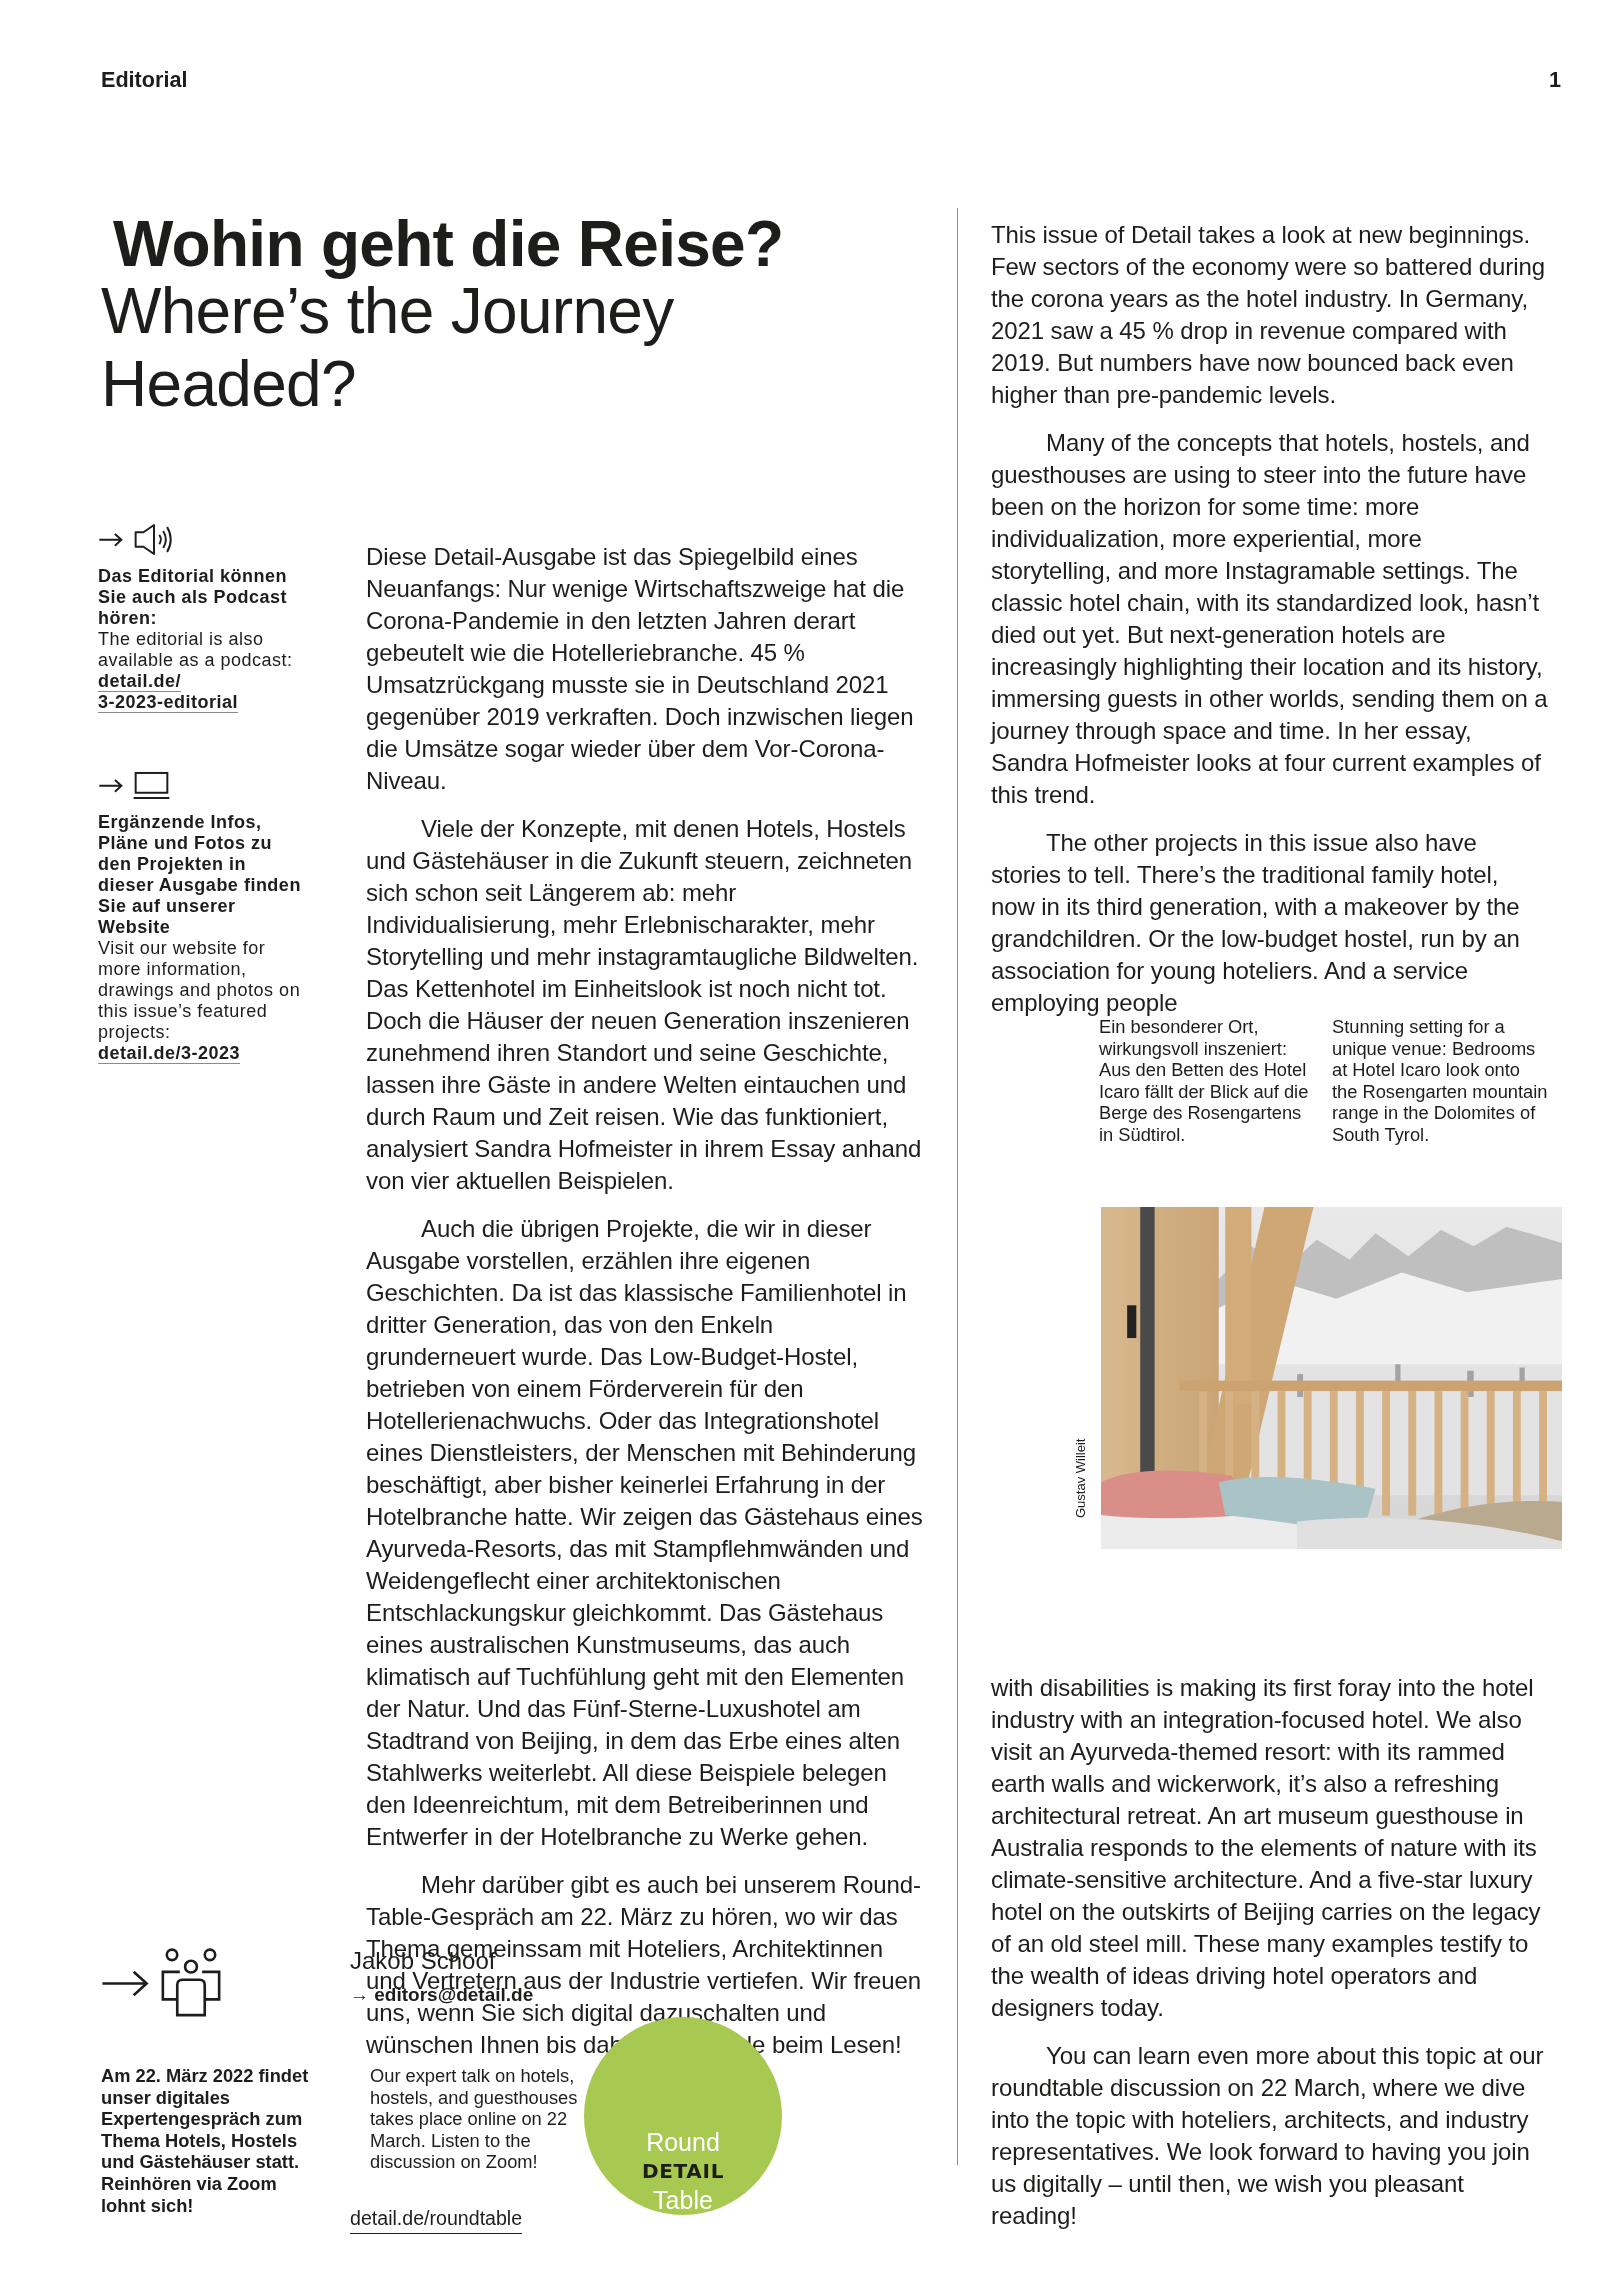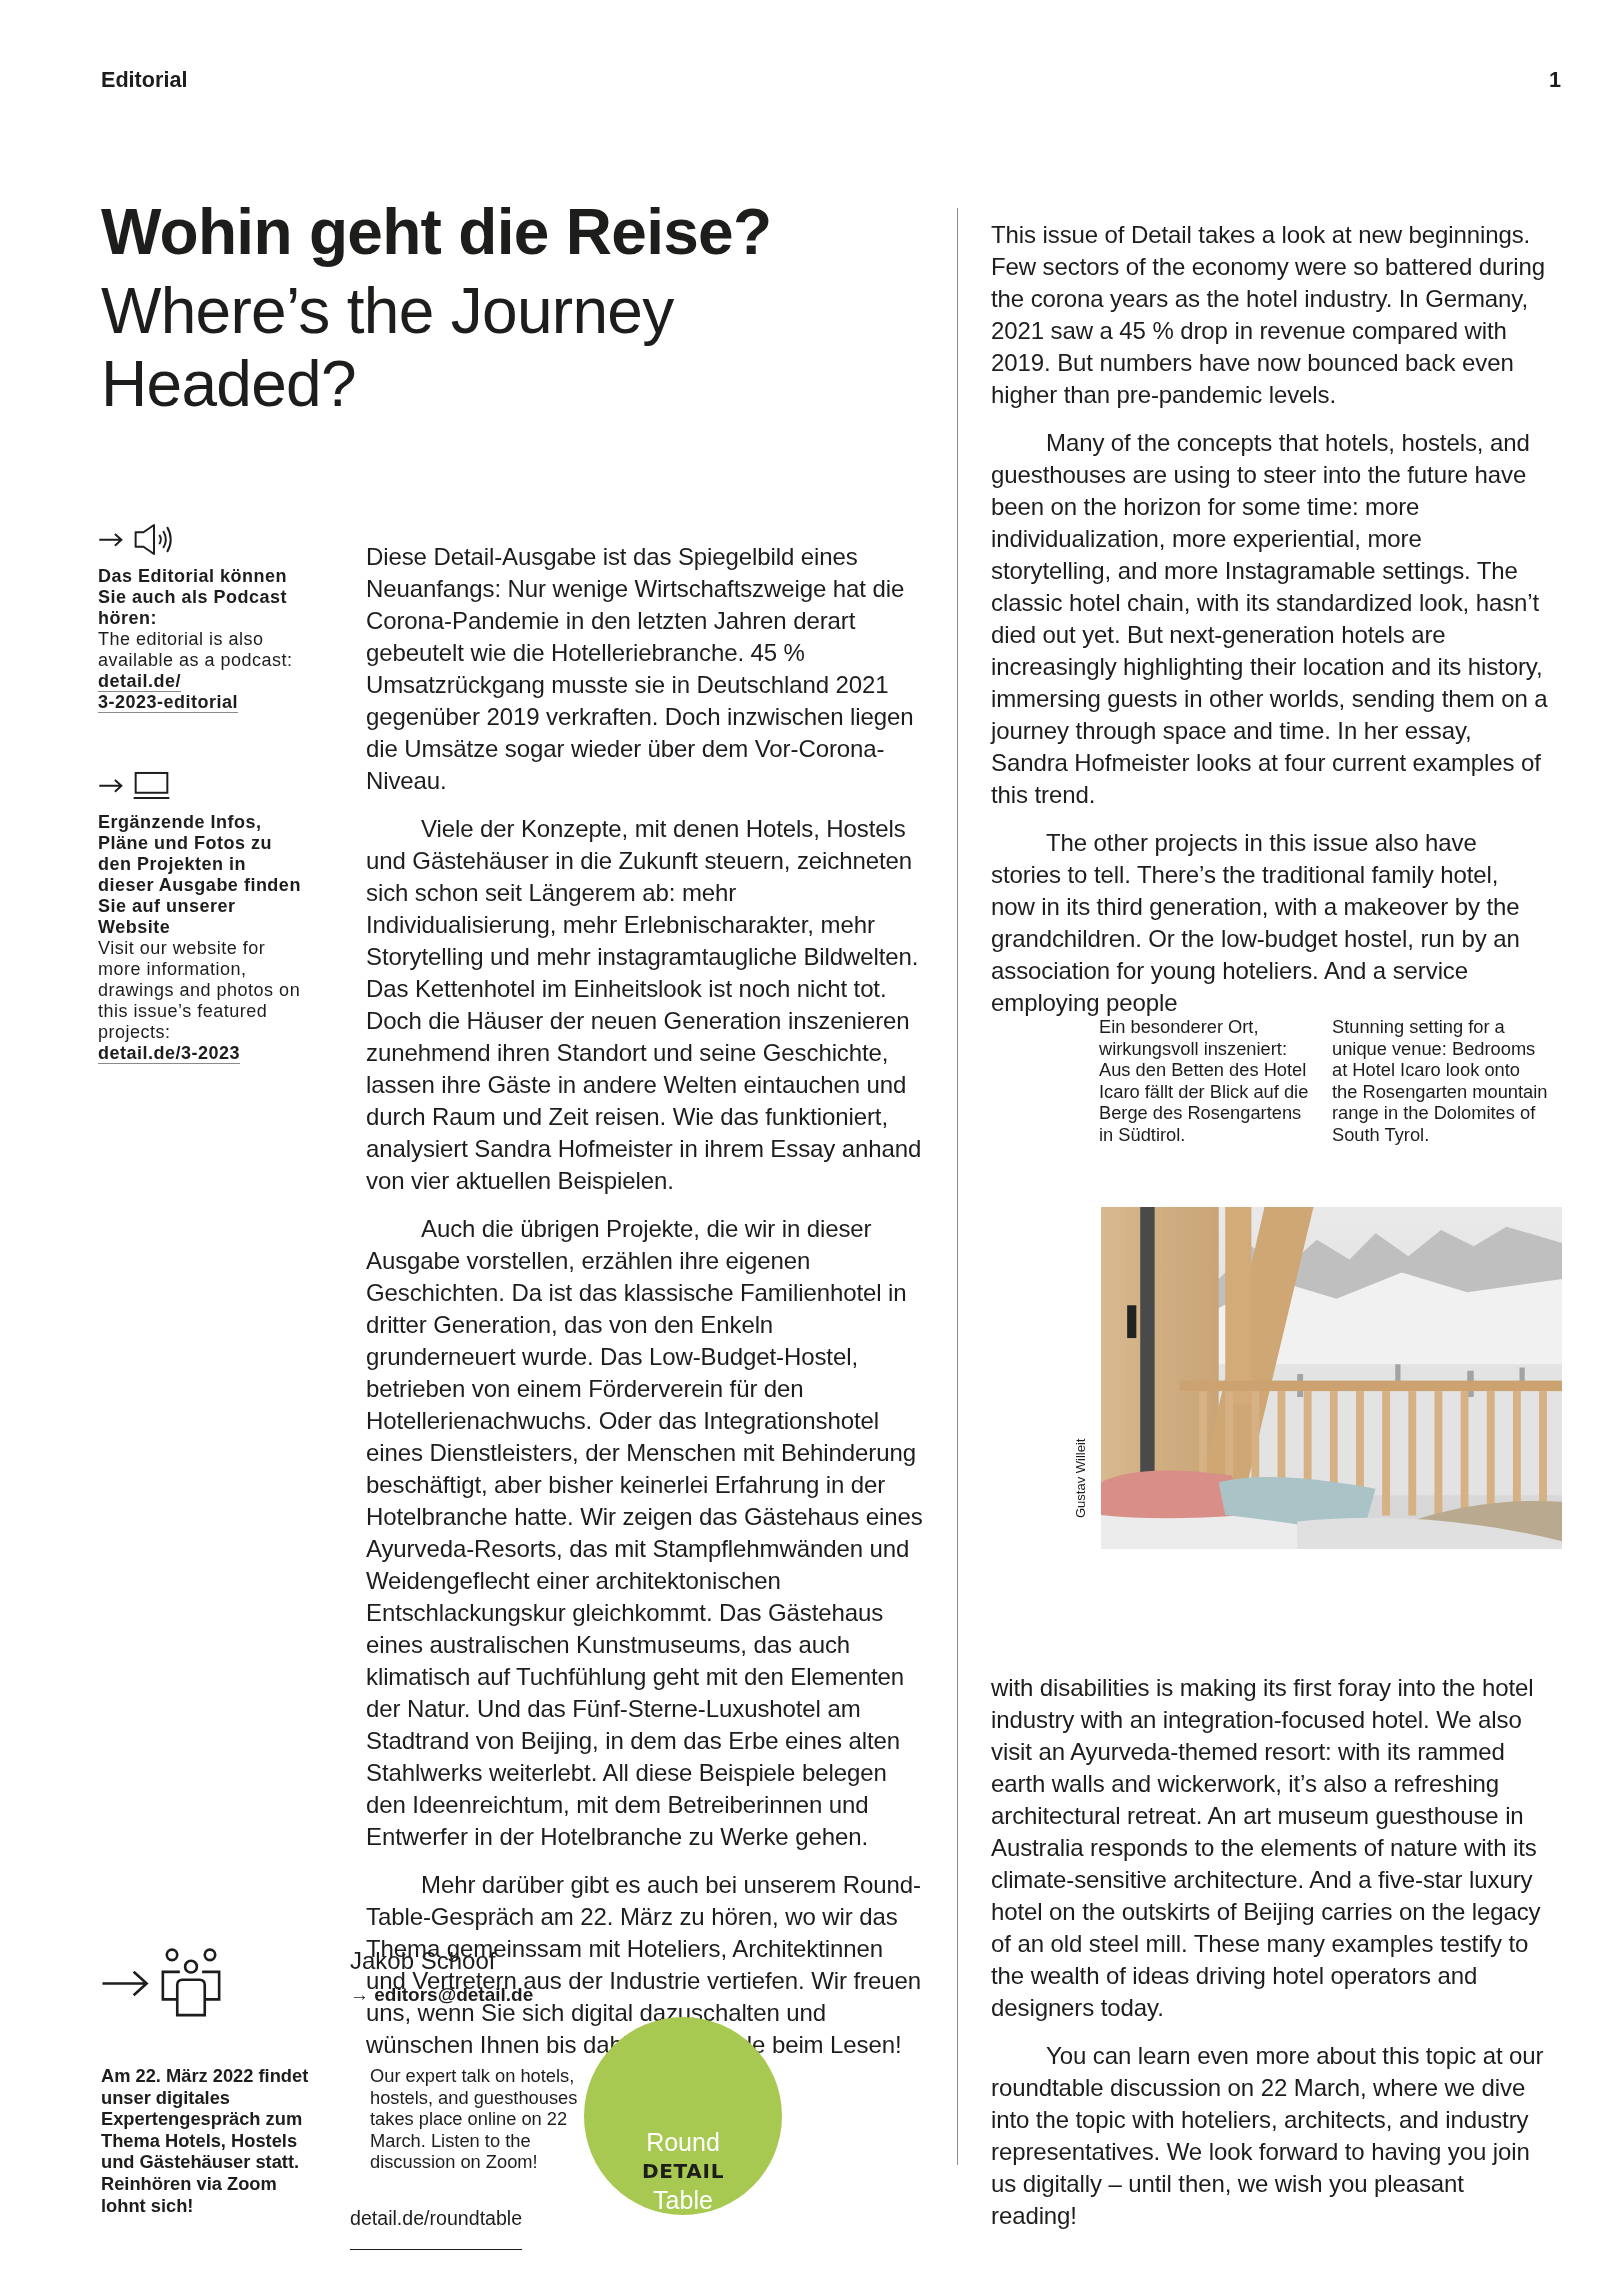--- a/index.html
+++ b/index.html
@@ -33,34 +33,34 @@
 
   #photo { left:1101px; top:1207px; width:461px; height:342px; overflow:hidden; }
   #credit { left:1073px; top:1518px; font-size:13px; transform:rotate(-90deg); transform-origin:left top; white-space:nowrap; }
 
   #signature { left:350px; top:1947px; font-size:24px; }
   #email { left:350px; top:1984px; font-size:19px; font-weight:bold; }
 
   #rt-icon { left:101px; top:1947px; }
   #rt-de { left:101px; top:2065px; width:216px; font-size:18.3px; line-height:21.6px; font-weight:bold; }
   #rt-en { left:350px; top:2065px; width:216px; font-size:18.3px; line-height:21.6px;margin-left:20px; }
-  #rt-link { left:350px; top:2207px; font-size:19.6px; font-weight:normal; color:#1d1d1b; border-bottom:1.3px solid #1d1d1b; padding-bottom:19px; }
+  #rt-link { left:350px; top:2207px; font-size:19.6px; font-weight:normal; color:#1d1d1b; border-bottom:1.3px solid #1d1d1b; padding-bottom:3px; }
 
   #rt-circle { left:584px; top:2017px; width:198px; height:198px; border-radius:50%; background:#a8c951;
                display:flex; flex-direction:column; align-items:center; justify-content:flex-end; }
   #rt-circle .w { color:#ffffff; font-size:25px; line-height:29px; }
   #rt-circle .logo { color:#1d1d1b; font-size:20px; line-height:29px; font-weight:bold; letter-spacing:0.7px; font-family:"DejaVu Sans", sans-serif; }
 </style>
 </head>
 <body>
 
 <div class="abs hdr" id="section-label">Editorial</div>
 <div class="abs hdr" id="page-number">1</div>
 
-<h1 class="abs title-de" style="margin:0">Wohin geht die Reise?</h1>
+<h1 class="abs title-de" style="margin:12px">Wohin geht die Reise?</h1>
 <h2 class="abs title-en" style="margin:0">Where’s the Journey Headed?</h2>
 
 <div class="abs side" style="top:520px">
   <div class="icon-row">
     <svg width="26" height="15.7" viewBox="0 0 40 24">
         <path d="M2 12 H36 M26 3 L36 12 L26 21" stroke="#1d1d1b" stroke-width="3" fill="none"></path>
       </svg>
     <svg width="42" height="33" viewBox="0 0 64 50">
         <path d="M4 14 H16 L32 3 V47 L16 36 H4 Z" stroke="#1d1d1b" stroke-width="3" fill="none" stroke-linejoin="round"></path>
         <path d="M40 18 Q45 25 40 32" stroke="#1d1d1b" stroke-width="3" fill="none"></path>

